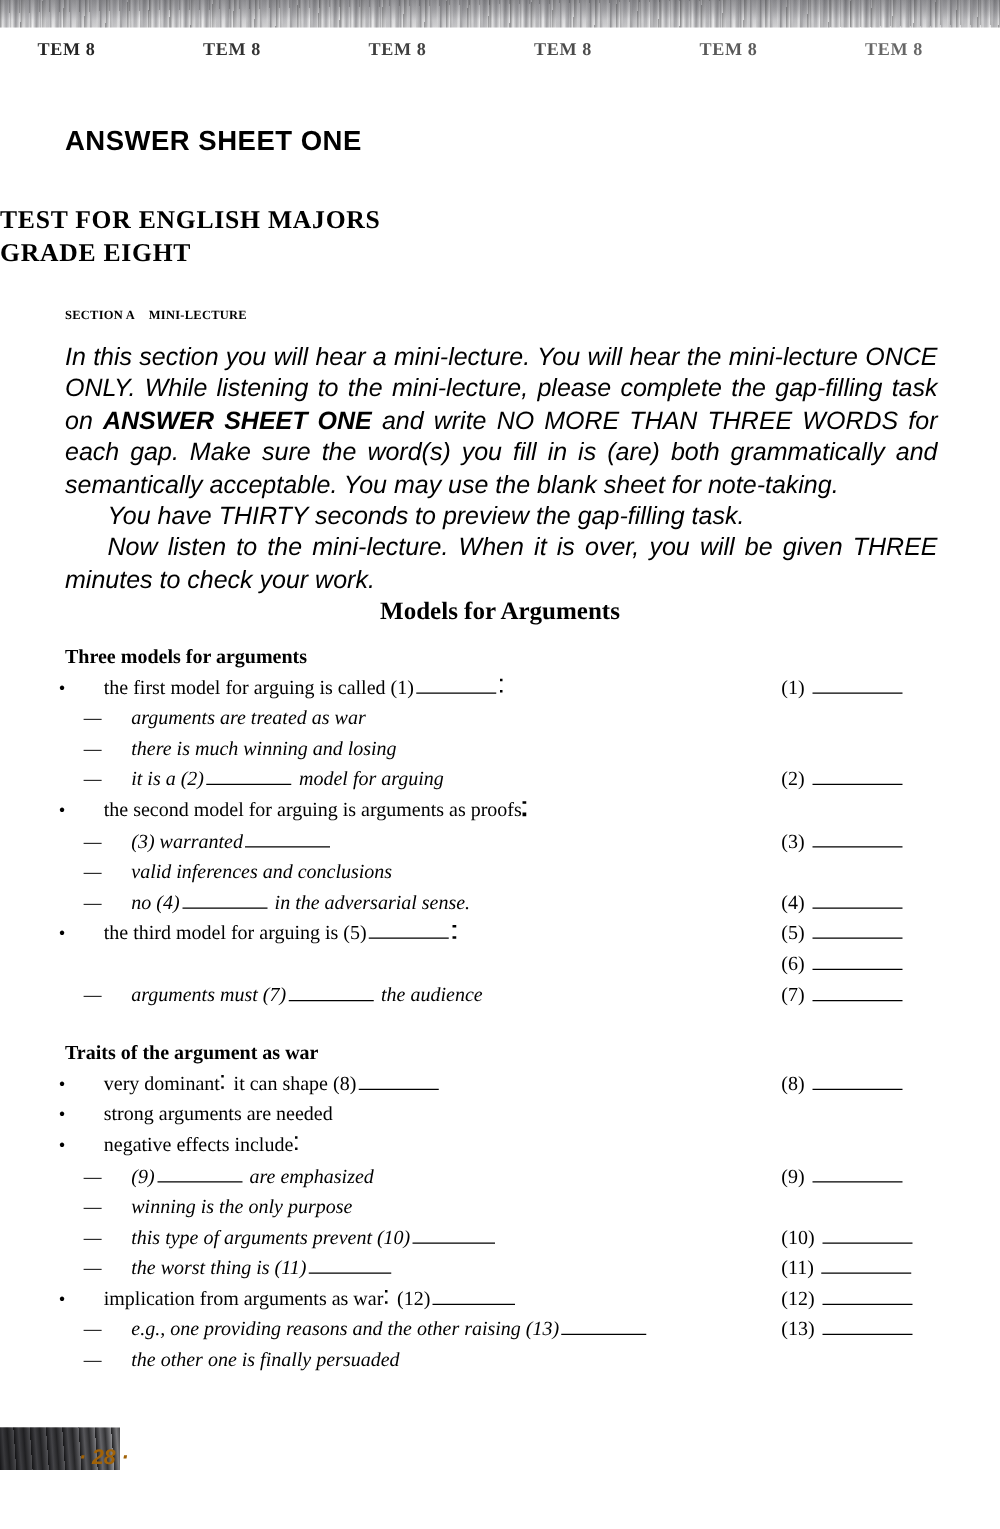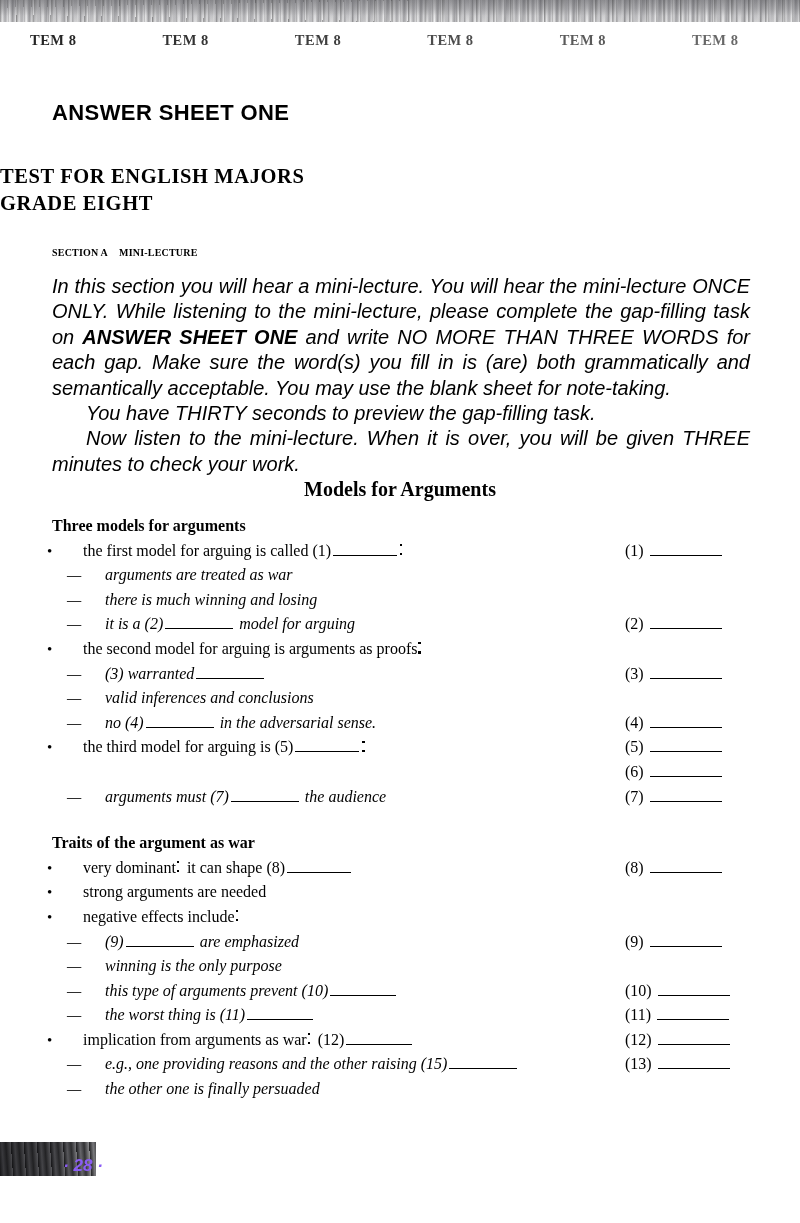--- a/index.html
+++ b/index.html
@@ -253,21 +253,21 @@
   .page-number {
     position: absolute;
     left: 38px;
     top: 1156px;
     width: 90px;
     text-align: center;
     font-family: "Liberation Sans", "DejaVu Sans", sans-serif;
     font-weight: bold;
     font-style: italic;
     font-size: 17px;
-    color: #8b5cf6;
+    color: #a16207;
   }
 </style>
 </head>
 <body>
 
 <div class="page">
 
   <div class="scan-smudge"></div>
 
   <div class="running-head" id="running-head">
@@ -370,21 +370,21 @@
       </div>
       <div class="row lvl2">
         <div class="text"><span class="dash">—</span><span>the worst thing is (11)</span><span class="blank w3"></span></div>
         <div class="answer-slot"><span>(11)</span><span class="ans-blank"></span></div>
       </div>
       <div class="row lvl1">
         <div class="text"><span class="bullet">•</span><span>implication from arguments as war</span><span class="cjk-colon"></span><span> (12)</span><span class="blank w3"></span></div>
         <div class="answer-slot"><span>(12)</span><span class="ans-blank"></span></div>
       </div>
       <div class="row lvl2">
-        <div class="text"><span class="dash">—</span><span>e.g., one providing reasons and the other raising (15)</span><span class="blank w2"></span></div>
+        <div class="text"><span class="dash">—</span><span>e.g., one providing reasons and the other raising (13)</span><span class="blank w2"></span></div>
         <div class="answer-slot"><span>(13)</span><span class="ans-blank"></span></div>
       </div>
       <div class="row lvl2">
         <div class="text"><span class="dash">—</span><span>the other one is finally persuaded</span></div>
       </div>
     </div>
 
   <div class="footer-smudge"></div>
   <div class="page-number">· 28 ·</div>
 

